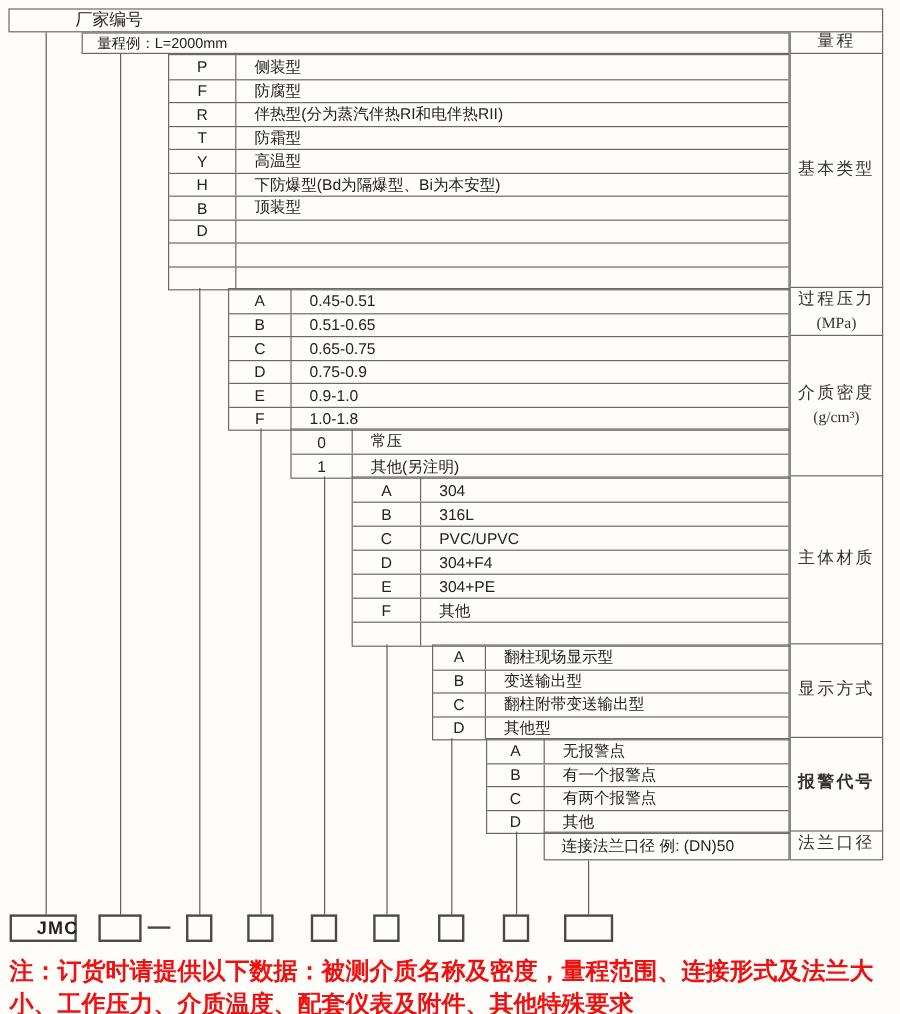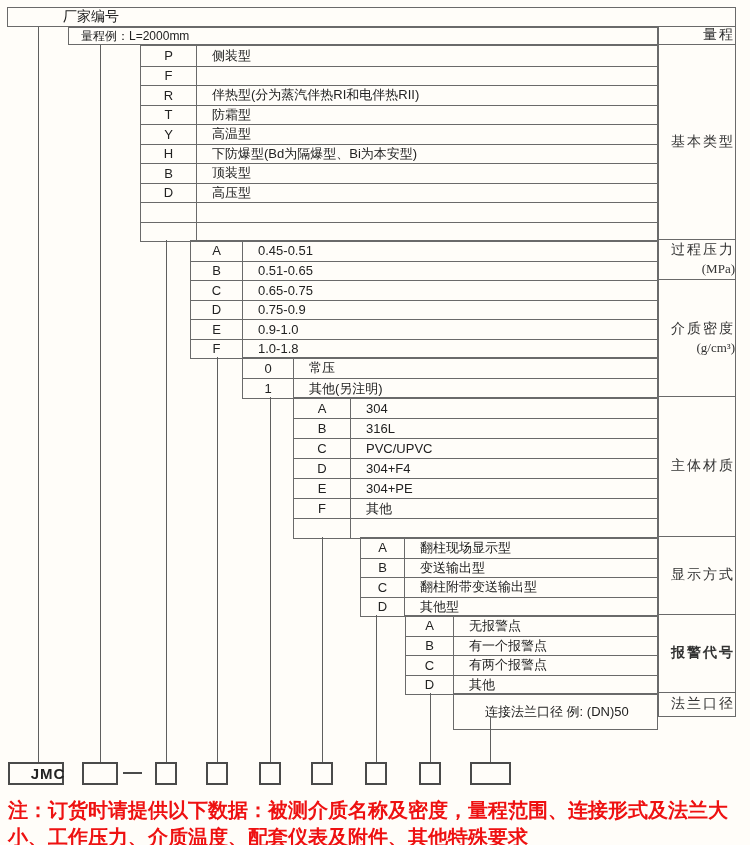--- a/index.html
+++ b/index.html
@@ -17,24 +17,24 @@
   .row:first-child{border-top:none;}
   .s-pressure .row,.s-material .row{height:20px;}
   .code{box-sizing:border-box;border-right:1px solid #6a6a6a;display:flex;align-items:center;justify-content:center;font-size:13px;}
   .desc{flex:1;display:flex;align-items:center;padding-left:15px;font-size:13px;white-space:nowrap;overflow:hidden;}
   .s-basic .code{width:56px;}
   .s-density .code{width:52px;}
   .s-pressure .code{width:51px;}
   .s-material .code{width:57px;}
   .s-display .code{width:44px;}
   .s-alarm .code{width:48px;}
-  .flangecell{position:absolute;left:453px;top:693px;width:205px;height:37px;box-sizing:border-box;border:1px solid #6a6a6a;display:flex;align-items:center;padding-left:31px;font-size:13px;white-space:nowrap;}
+  .flangecell{position:absolute;left:453px;top:693px;width:205px;height:24px;box-sizing:border-box;border:1px solid #6a6a6a;display:flex;align-items:center;padding-left:14px;font-size:13px;white-space:nowrap;}
   
   .labelcol{position:absolute;left:658px;top:27px;width:78px;box-sizing:border-box;border-left:1px solid #6a6a6a;border-right:1px solid #6a6a6a;}
-  .lcell{box-sizing:border-box;border-bottom:1px solid #6a6a6a;display:flex;flex-direction:column;align-items:flex-end;justify-content:center;
+  .lcell{box-sizing:border-box;border-bottom:1px solid #6a6a6a;display:flex;flex-direction:column;align-items:center;justify-content:center;
          font-family:"Liberation Serif","DejaVu Serif",serif;font-size:14px;letter-spacing:2px;color:#333;text-align:center;line-height:1.35;}
   .lcell .unit{letter-spacing:0;font-size:13px;}
   
   .vline{position:absolute;width:1px;background:#5f5f5f;}
   
   .cbox{position:absolute;top:762px;height:23px;box-sizing:border-box;border:2px solid #4a4a4a;background:transparent;}
   .jmcbox{display:flex;align-items:center;justify-content:center;font-size:15px;font-weight:bold;letter-spacing:1px;padding-left:24px;}
   .dash{position:absolute;left:123px;top:772px;width:19px;height:2px;background:#4a4a4a;}
   
   .note{position:absolute;left:8px;top:797px;width:736px;color:#ee1111;font-weight:bold;font-size:20px;line-height:1.35;}
@@ -51,20 +51,21 @@
     <span>量程例：L=2000mm</span>
   </div>
 
   <div class="section s-basic" style="left:140px;top:45px;width:518px;">
     <div class="row">
         <div class="code">P</div>
         <div class="desc">侧装型</div>
       </div>
     <div class="row">
         <div class="code">F</div>
+        <div class="desc">防腐型</div>
       </div>
     <div class="row">
         <div class="code">R</div>
         <div class="desc">伴热型(分为蒸汽伴热RI和电伴热RII)</div>
       </div>
     <div class="row">
         <div class="code">T</div>
         <div class="desc">防霜型</div>
       </div>
     <div class="row">
@@ -74,21 +75,20 @@
     <div class="row">
         <div class="code">H</div>
         <div class="desc">下防爆型(Bd为隔爆型、Bi为本安型)</div>
       </div>
     <div class="row">
         <div class="code">B</div>
         <div class="desc">顶装型</div>
       </div>
     <div class="row">
         <div class="code">D</div>
-        <div class="desc">高压型</div>
       </div>
     <div class="row">
         <div class="code"></div>
         <div class="desc"></div>
       </div>
     <div class="row">
         <div class="code"></div>
         <div class="desc"></div>
       </div>
   </div>

